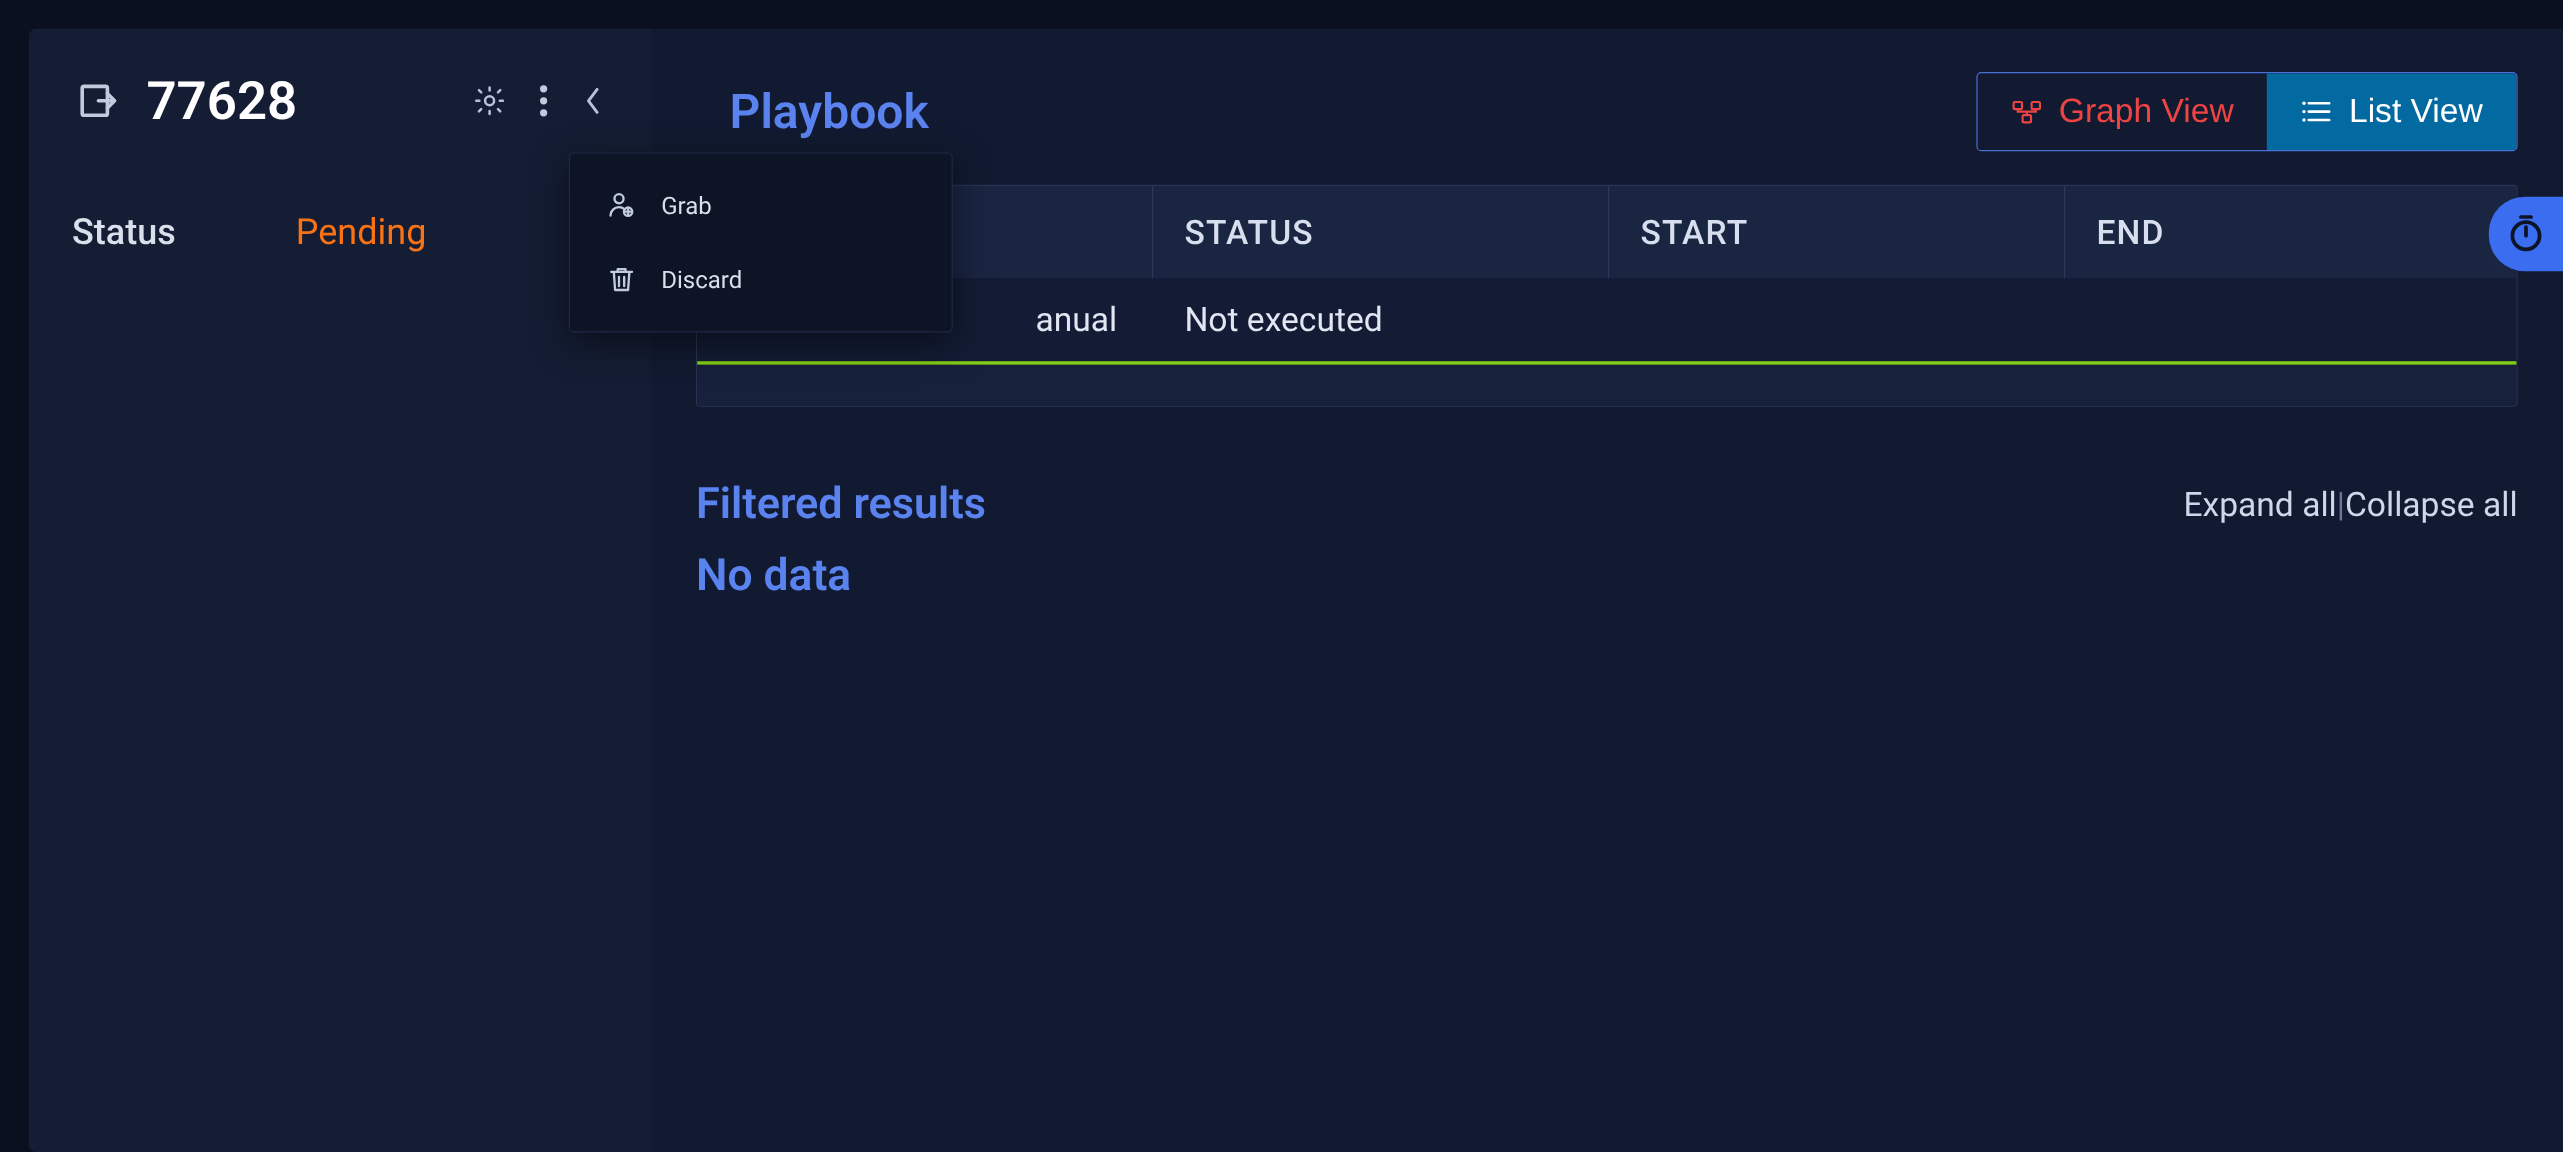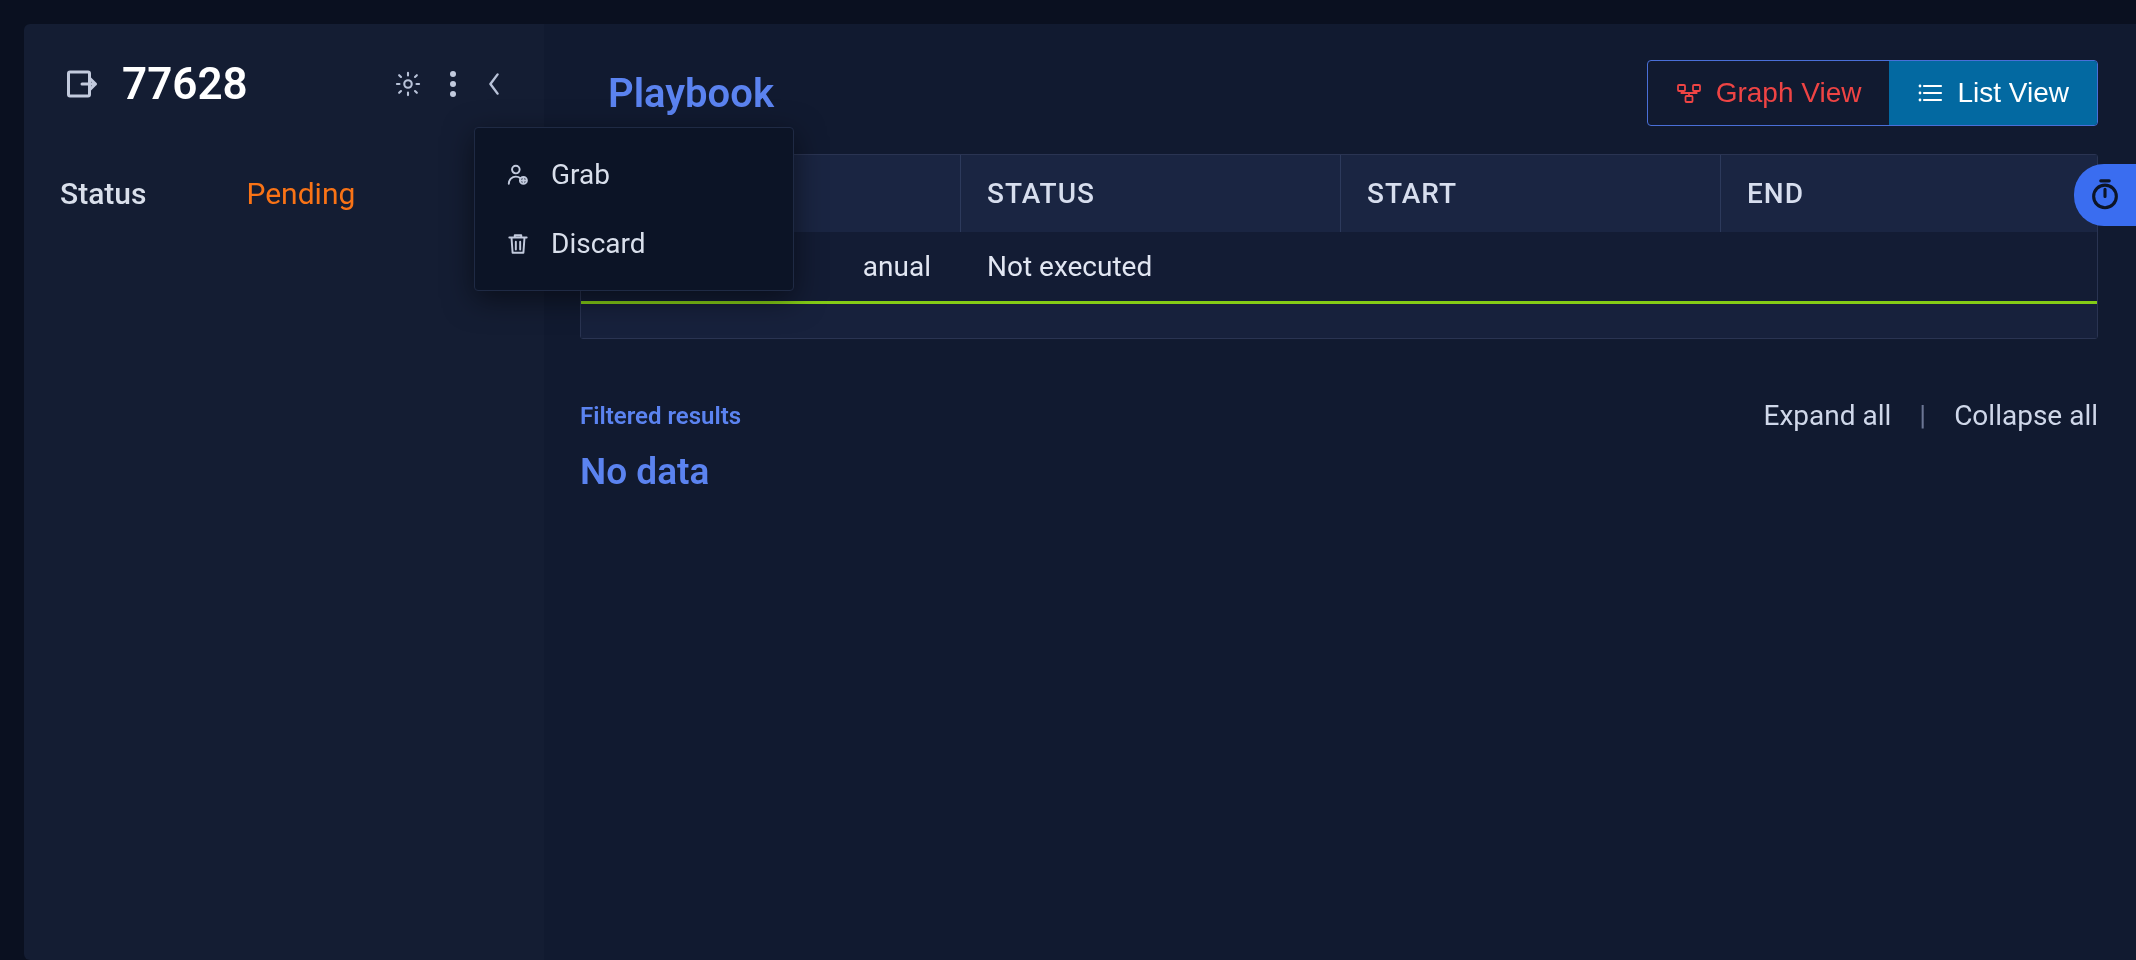--- a/index.html
+++ b/index.html
@@ -90,21 +90,21 @@
     padding: 12px 0;
     z-index: 50;
   }
   .menu-item {
     display: flex;
     align-items: center;
     gap: 20px;
     padding: 18px 30px;
     cursor: pointer;
     color: #d9dfeb;
-    font-size: 28px;
+    font-size: 20px;
   }
   .menu-item svg { width: 26px; height: 26px; flex-shrink: 0; }
 
   
   .main {
     flex: 1;
     background: #111a30;
     padding: 36px 38px 0 36px;
     position: relative;
   }
@@ -190,28 +190,27 @@
   .td-end { flex: 1; }
 
   
   .filtered-header {
     display: flex;
     align-items: center;
     justify-content: space-between;
     margin-bottom: 18px;
   }
   .filtered-title {
-    font-size: 24px;
+    font-size: 36px;
     font-weight: 600;
     color: #5b83f0;
   }
   .expand-collapse {
     display: flex;
     align-items: center;
-    gap: 28px;
     font-size: 28px;
     color: #cfd7e9;
   }
   .expand-collapse .divider { color: #6b7694; }
   .expand-collapse span.link { cursor: pointer; }
   .no-data {
     font-size: 37px;
     font-weight: 600;
     color: #5b83f0;
   }

